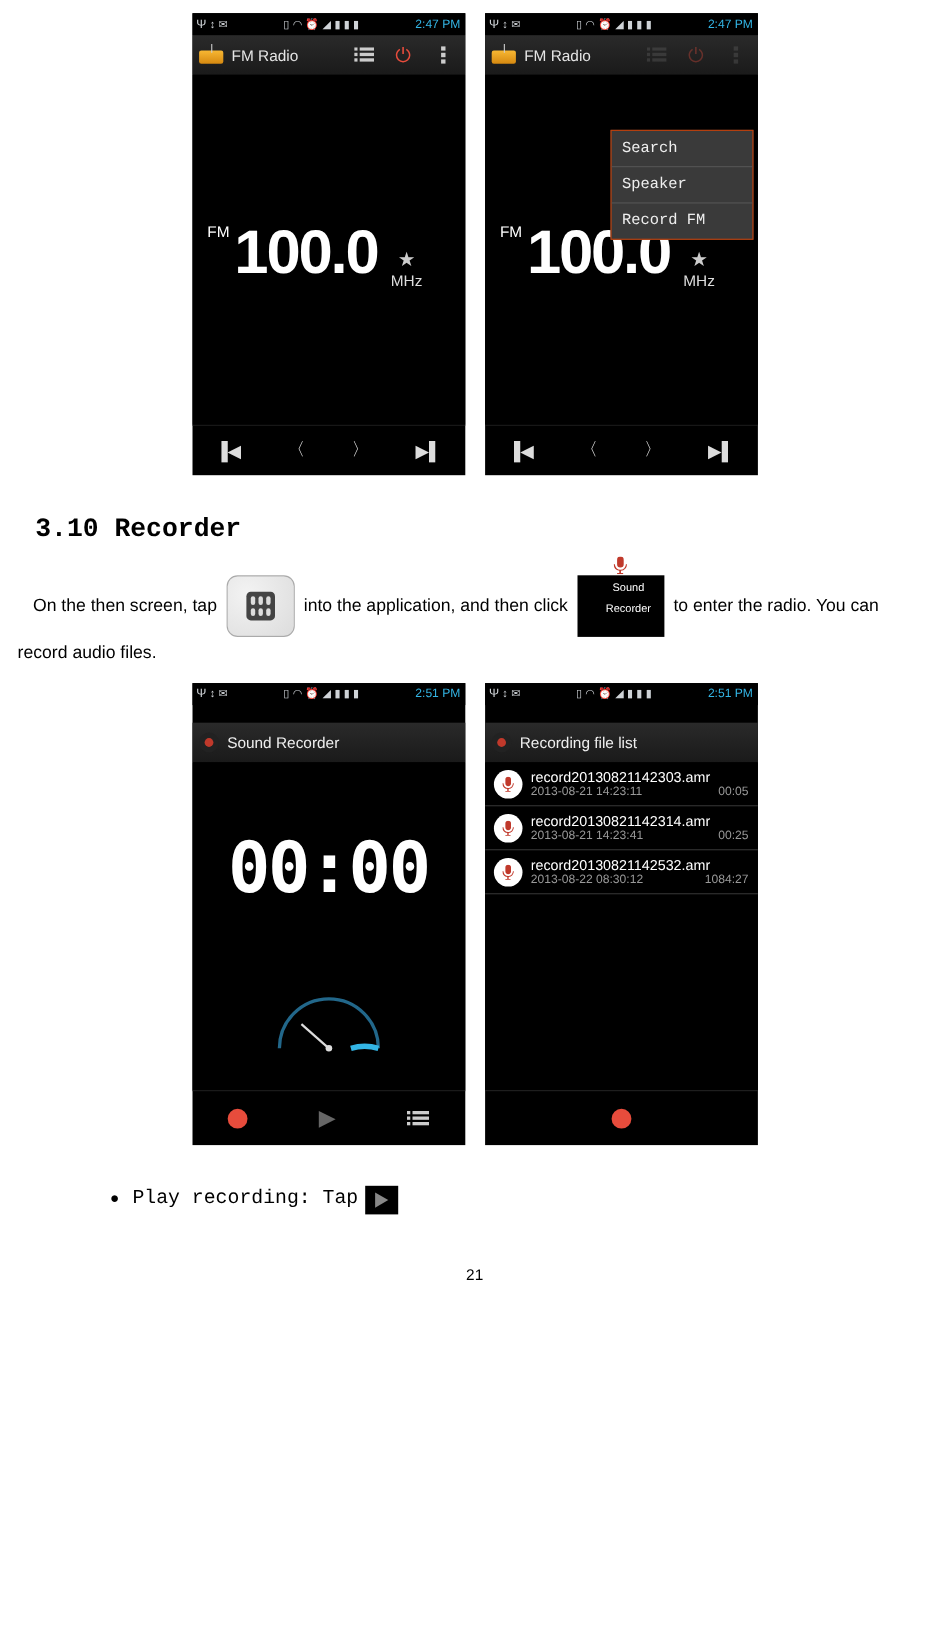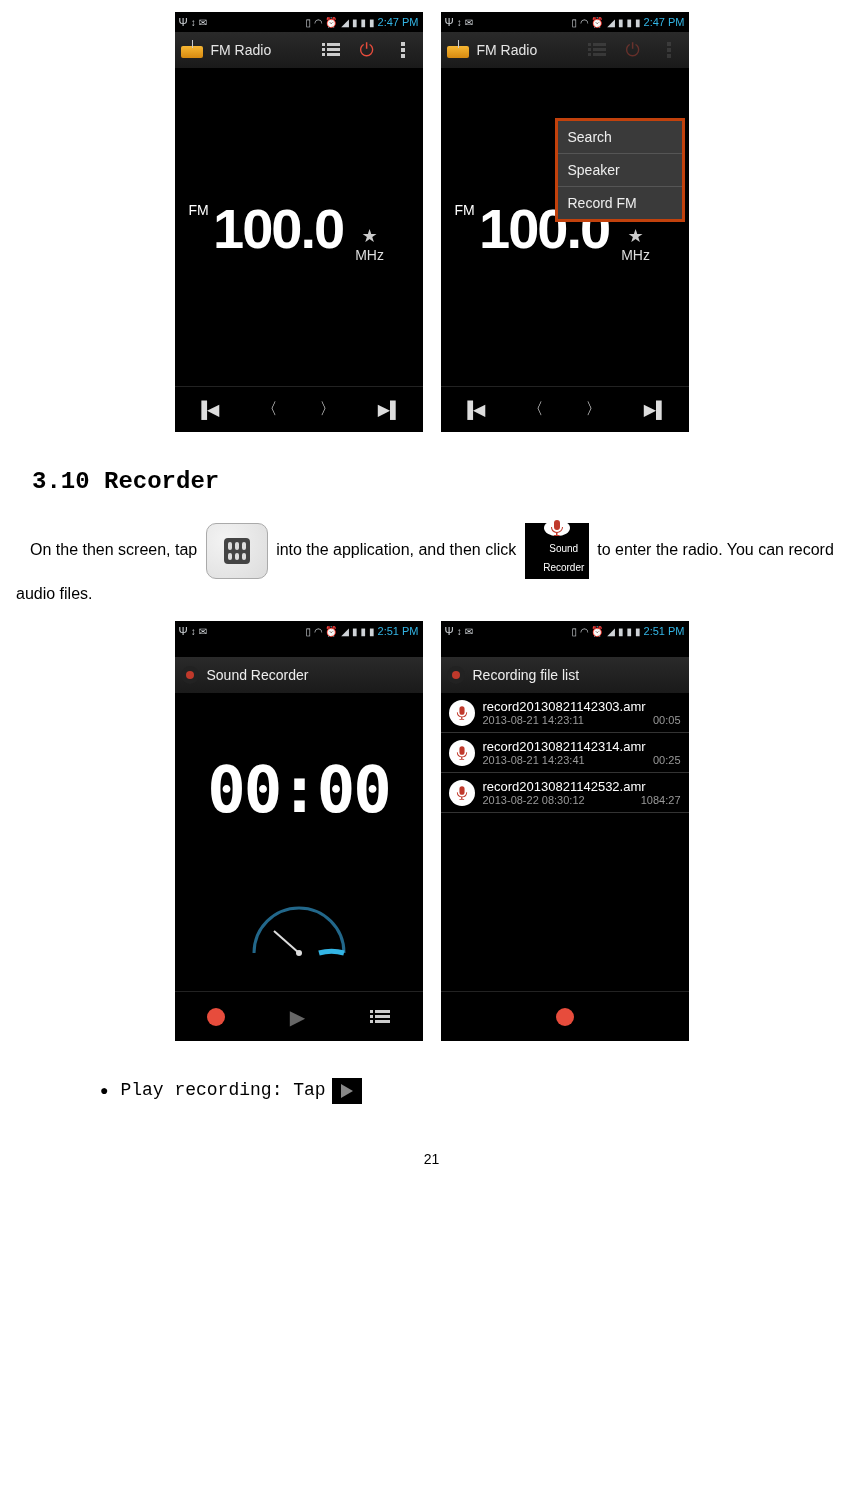--- a/index.html
+++ b/index.html
@@ -35,21 +35,21 @@
     justify-content: space-between;
     padding: 0 4px;
     color: #cfd3d7;
     font-size: 10px;
   }
   .statusbar .left-icons, .statusbar .right-icons {
     display: flex;
     align-items: center;
     gap: 3px;
   }
-  .statusbar .clock { color:#33b5e5; font-size:11px; }
+  .statusbar .clock { color:#33b5e5; font-size:11px;margin-left:48px; }
   .usb-icon { font-size:11px; }
   .app-header {
     height: 36px;
     background: linear-gradient(#2a2a2a 0%, #1a1a1a 100%);
     display: flex;
     align-items: center;
     padding: 0 6px;
     gap: 8px;
     color: #e5e5e5;
     font-size: 14px;
@@ -91,22 +91,23 @@
   .mhz { font-size:14px; color:#ddd; }
   .fm-controls {
     height:46px;
     display:flex; align-items:center; justify-content:space-around;
     color:#ddd; font-size:16px;
     border-top:1px solid #222;
   }
   .menu-pop {
     position:absolute; right:4px; top:50px;
     background:#3a3a3a; width:130px;
-    border:3px solid #c2410c;
+    border:1px solid #c2410c;
     z-index:10;
+    font-family:Liberation Mono, monospace;
   }
   .menu-pop div {
     padding:8px 10px; color:#eee; font-size:14px; border-bottom:1px solid #555;
   }
   .menu-pop div:last-child { border-bottom:none; }
   .faded .hdr-btn, .faded .hdr-power { opacity:0.35; }
 
   
   .rec-header {
     height: 36px;
@@ -159,22 +160,22 @@
   .inline-icon {
     display:inline-flex; vertical-align:middle; margin:0 4px;
     width:62px; height:56px; border:1px solid #aaa; border-radius:10px;
     align-items:center; justify-content:center;
     background:radial-gradient(circle at 30% 30%, #f3f3f3, #dcdcdc);
   }
   .inline-icon.dots { position:relative; }
   .dots-grid { width:26px; height:26px; background:#444; border-radius:4px; display:grid; grid-template-columns:repeat(3,1fr); grid-template-rows:repeat(2,1fr); gap:3px; padding:4px;}
   .dots-grid i { background:#ddd; border-radius:2px; }
   .inline-icon.recorder {
-    flex-direction:column; background:#000; border-radius:0; border:none; width:64px;height:56px;
-    color:#fff; font-size:10px; justify-content:flex-end; padding-bottom:2px; gap:3px;
+    flex-direction:column; background:#000; border-radius:0; border:none; width:79px;height:56px;
+    color:#fff; font-size:10px; justify-content:flex-end; padding-bottom:16px; gap:3px;
   }
   .inline-icon.recorder .mic {
     width:26px;height:26px;border-radius:50%;background:#fff;display:flex;align-items:center;justify-content:center;margin-top:3px;
   }
   .bullets { list-style:none; padding:0; margin:30px 0 0 90px; }
   .bullets li { font-family:"SimSun","Courier New",monospace; font-size:18px; line-height:2.2; display:flex; align-items:center; }
   .bullets li::before { content:"●"; font-size:14px; margin-right:12px; }
   .btn-box {
     width:30px;height:26px;background:#000;display:inline-flex;align-items:center;justify-content:center;margin-left:6px;
   }

